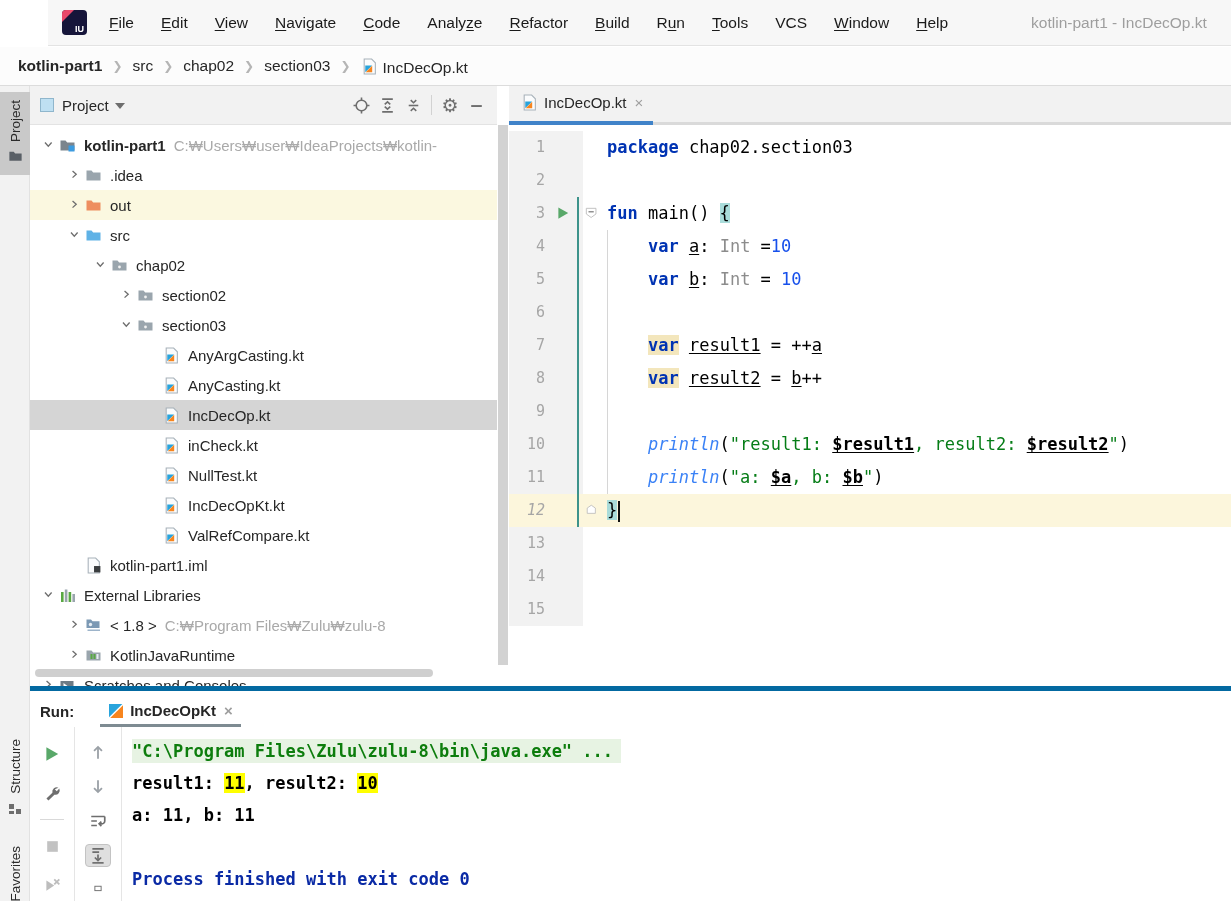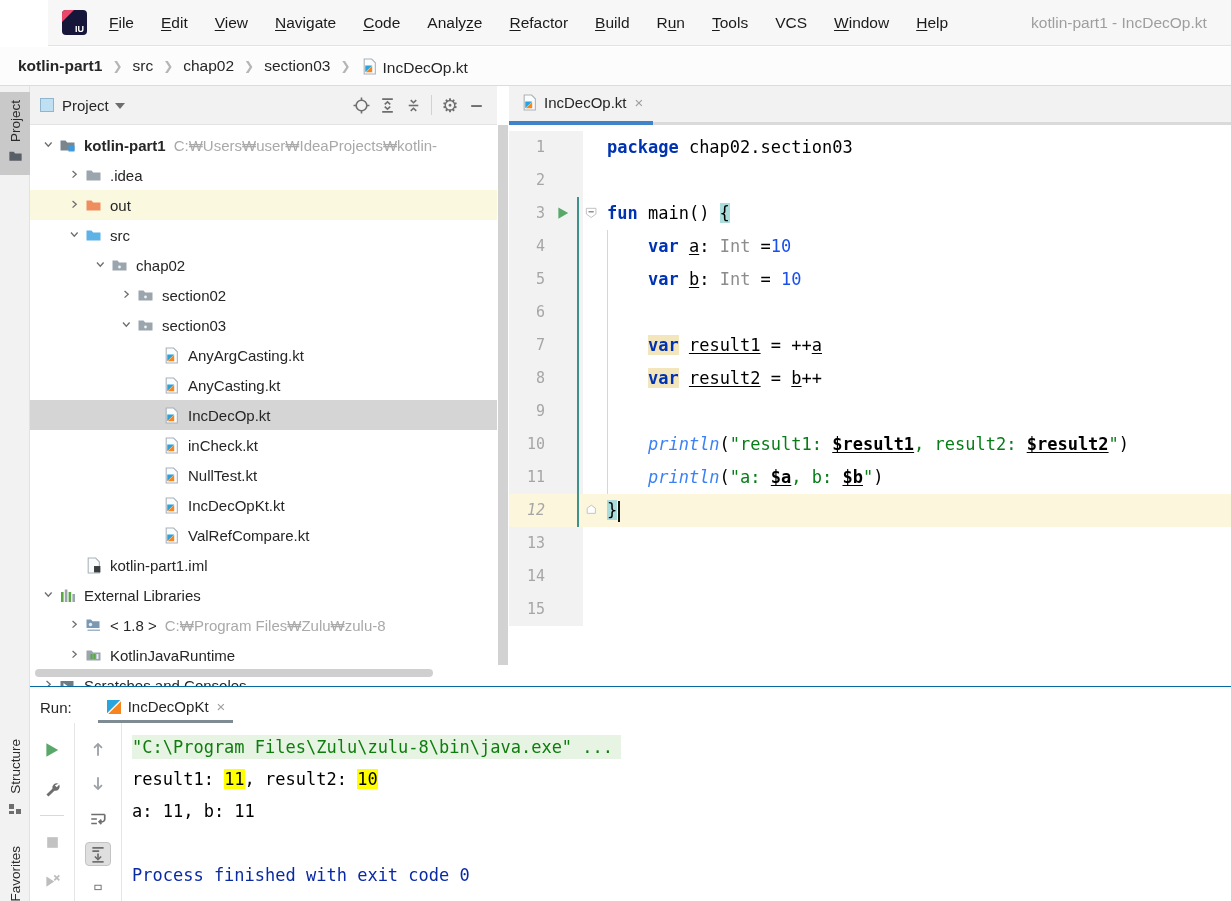--- a/index.html
+++ b/index.html
@@ -91,21 +91,21 @@
   .kwhl { color:#0033b3; font-weight:600; background:#f3e6bc; }
   .num  { color:#1750eb; }
   .type { color:#8c8c8c; }
   .fn   { color:#3b82f6; font-style:italic; }
   .str  { color:#067d17; }
   .tpl  { color:#000; font-weight:600; text-decoration:underline; text-underline-offset:2px; }
   .u    { text-decoration:underline; text-underline-offset:2px; }
   .brace{ background:#a9dcda; }
   .caret{ display:inline-block; width:2px; height:21px; background:#101010; vertical-align:middle; margin-left:1px; }
   
-  .run { height:215px; border-top:1px solid #0369a1; background:#fff; display:flex; flex-direction:column; }
+  .run { height:215px; border-top:5px solid #0369a1; background:#fff; display:flex; flex-direction:column;font-weight:bold; }
   .run-header { height:36px; display:flex; align-items:flex-end; padding-left:10px; font-size:15px; }
   .run-label { color:#262626; line-height:30px; margin-right:26px; }
   .rtab { position:relative; display:flex; align-items:center; height:33px; padding:0 8px; font-size:15px; }
   .rtab .underline { position:absolute; left:0; bottom:0; width:100%; height:3px; background:#7e8b92; }
   .run-body { flex:1; display:flex; overflow:hidden; }
   .rtools { width:45px; border-right:1px solid #e5e5e5; display:flex; flex-direction:column; align-items:center; padding-top:14px; gap:13px; }
   .rtools2 { width:47px; border-right:1px solid #e5e5e5; display:flex; flex-direction:column; align-items:center; padding-top:14px; gap:12px; }
   .rt-icon { width:26px; height:26px; display:flex; align-items:center; justify-content:center; cursor:default; }
   .rt-icon.selected { background:#dfdfdf; border:1px solid #c3c3c3; border-radius:4px; }
   .rt-sep { width:24px; height:1px; background:#d9d9d9; }

